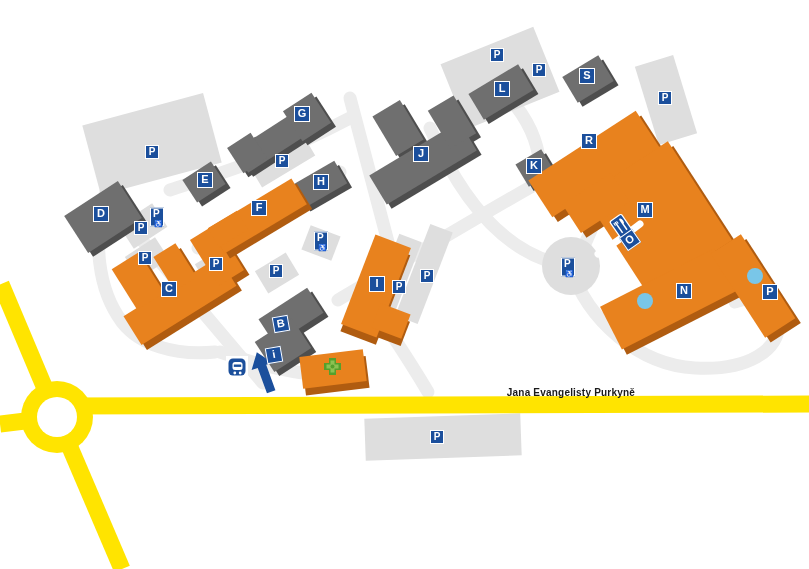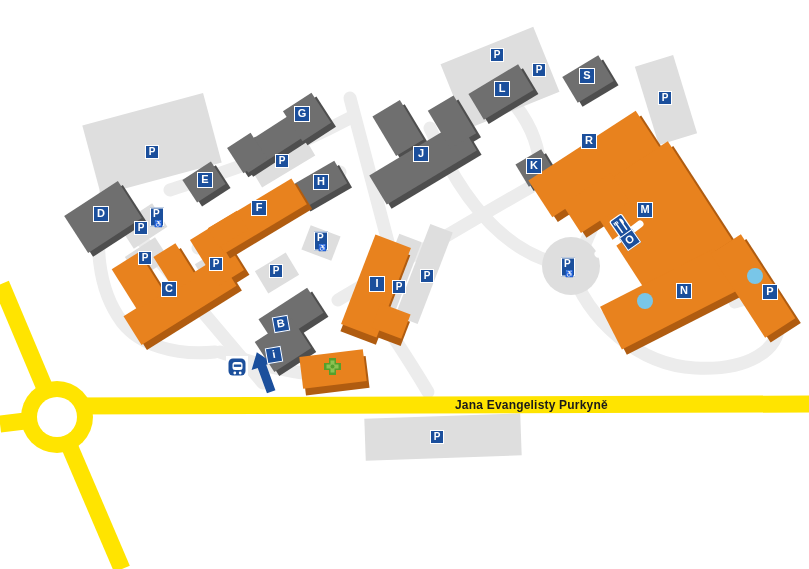--- a/index.html
+++ b/index.html
@@ -22,22 +22,22 @@
     text-align:center;
     width:16px;height:16px;
     font-size:11px;line-height:13px;
     transform:translate(-50%,-50%);
   }
   .lbl.p{width:14px;height:14px;font-size:10px;line-height:11px;}
   .lbl.pa{width:14px;height:19px;font-size:10px;line-height:10px;padding-top:0px;}
   .lbl.pa .ptxt{display:block;text-align:left;padding-left:2px;}
   .lbl.pa .acc{position:absolute;right:0px;bottom:-1px;font-size:7px;line-height:7px;}
   .road-name{
-    position:absolute;left:455px;top:398px;width:180px;
-    text-align:left;font-size:12px;font-weight:bold;color:#1a1a1a;
+    position:absolute;left:455px;top:387px;width:180px;
+    text-align:right;font-size:10px;font-weight:bold;color:#1a1a1a;
     letter-spacing:0.2px;
   }
 </style>
 </head>
 <body>
 
 <div class="map-canvas">
 
   <svg width="809" height="569" viewBox="0 0 809 569">
 

